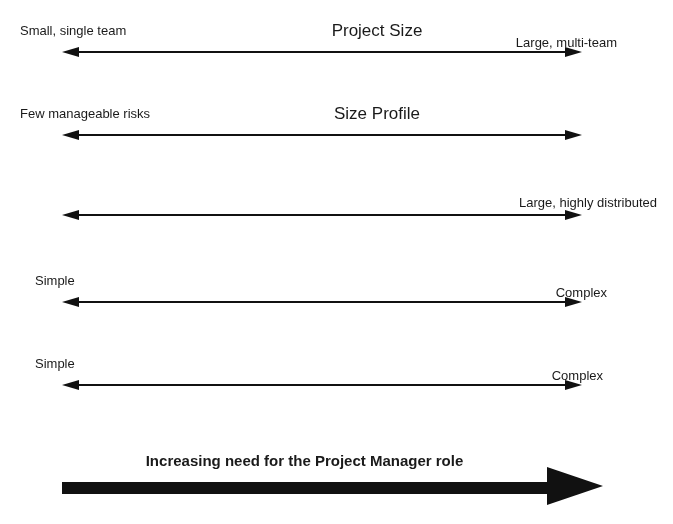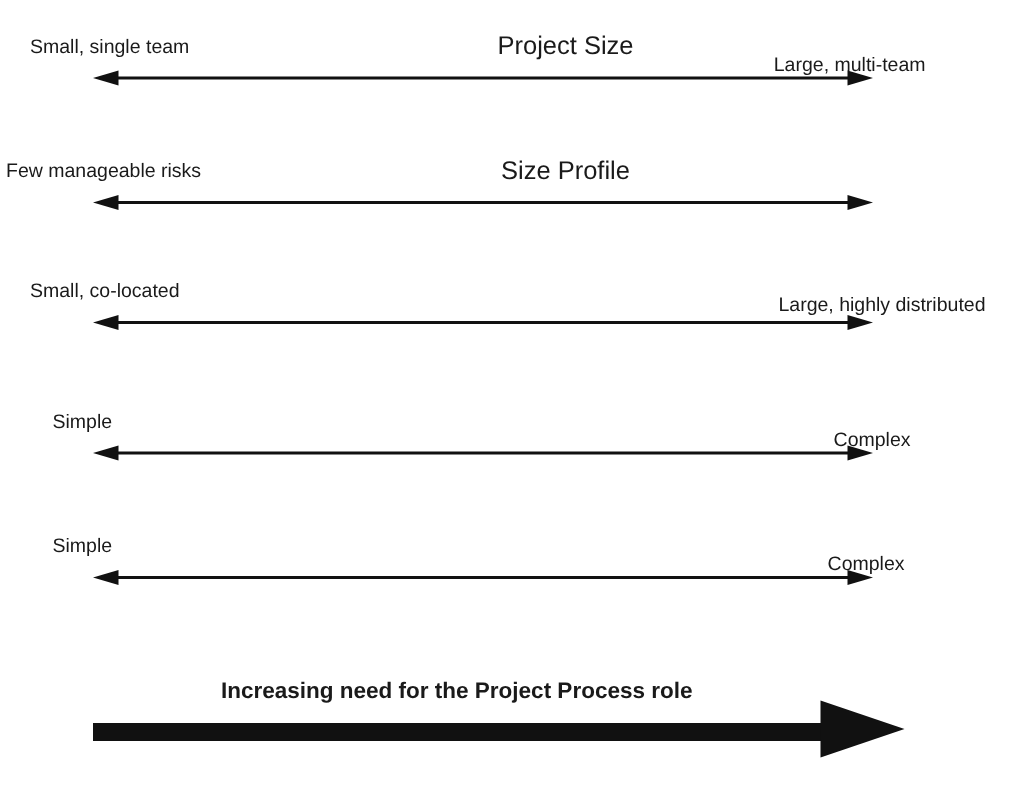--- a/index.html
+++ b/index.html
@@ -64,31 +64,30 @@
     <span class="scale-title">Project Size</span>
     <span class="scale-right-label" style="right:56px">Large, multi-team</span>
     <div class="scale-arrow">
       <div class="head-left"></div>
       <div class="line"></div>
       <div class="head-right"></div>
     </div>
   </div>
 
   <div class="scale-row" style="top:104px">
-    <span class="scale-left-label" style="left:4px">Few manageable risks</span>
+    <span class="scale-left-label" style="left:20px">Few manageable risks</span>
     <span class="scale-title">Size Profile</span>
     <div class="scale-arrow">
       <div class="head-left"></div>
       <div class="line"></div>
       <div class="head-right"></div>
     </div>
   </div>
 
   <div class="scale-row" style="top:184px">
-    <span class="scale-left-label" style="left:20px">Small, co-located</span>
     <span class="scale-right-label" style="right:16px; top:-1px">Large, highly distributed</span>
     <div class="scale-arrow">
       <div class="head-left"></div>
       <div class="line"></div>
       <div class="head-right"></div>
     </div>
   </div>
 
   <div class="scale-row" style="top:271px">
     <span class="scale-left-label" style="left:35px">Simple</span>
@@ -103,19 +102,19 @@
   <div class="scale-row" style="top:354px">
     <span class="scale-left-label" style="left:35px">Simple</span>
     <span class="scale-right-label" style="right:70px">Complex</span>
     <div class="scale-arrow">
       <div class="head-left"></div>
       <div class="line"></div>
       <div class="head-right"></div>
     </div>
   </div>
 
-  <div class="footer-label">Increasing need for the Project Process role</div>
+  <div class="footer-label">Increasing need for the Project Manager role</div>
   <div class="big-arrow">
     <div class="shaft"></div>
     <div class="head"></div>
   </div>
 
 </div>
 
 </body></html>

